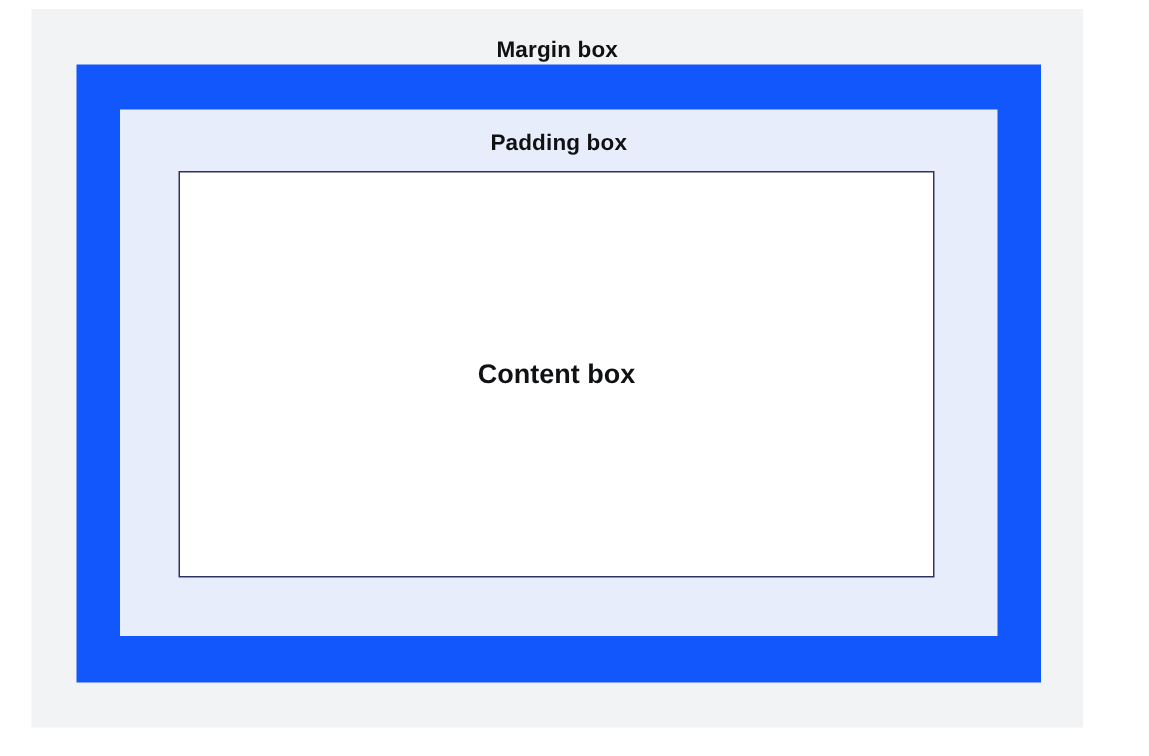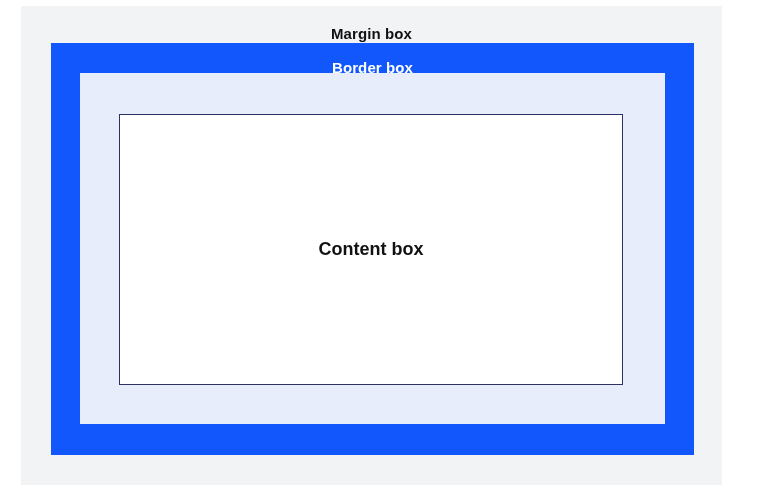--- a/index.html
+++ b/index.html
@@ -106,24 +106,24 @@
 <body>
 
 <div id="box-model-diagram">
 
   <div class="margin-box">
 
     <span class="label label-margin">Margin box</span>
 
     <div class="border-box">
 
-      <span class="label label-border">Border box</span>
 
       <div class="padding-box">
 
+        <span class="label label-padding">Padding box</span>
 
         <div class="content-box">
           <span class="label-content">Content box</span>
         </div>
 
       </div>
     </div>
   </div>
 </div>
 

